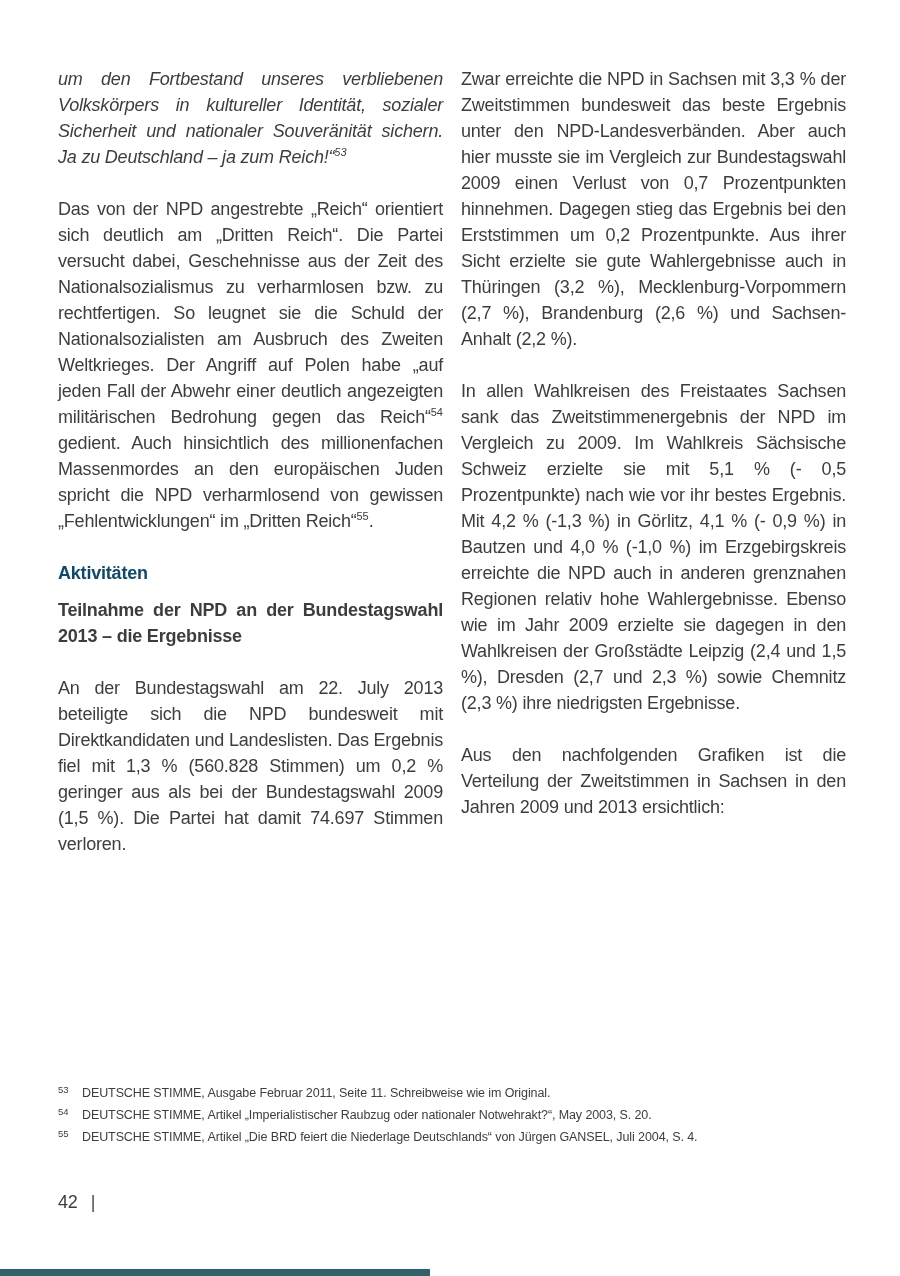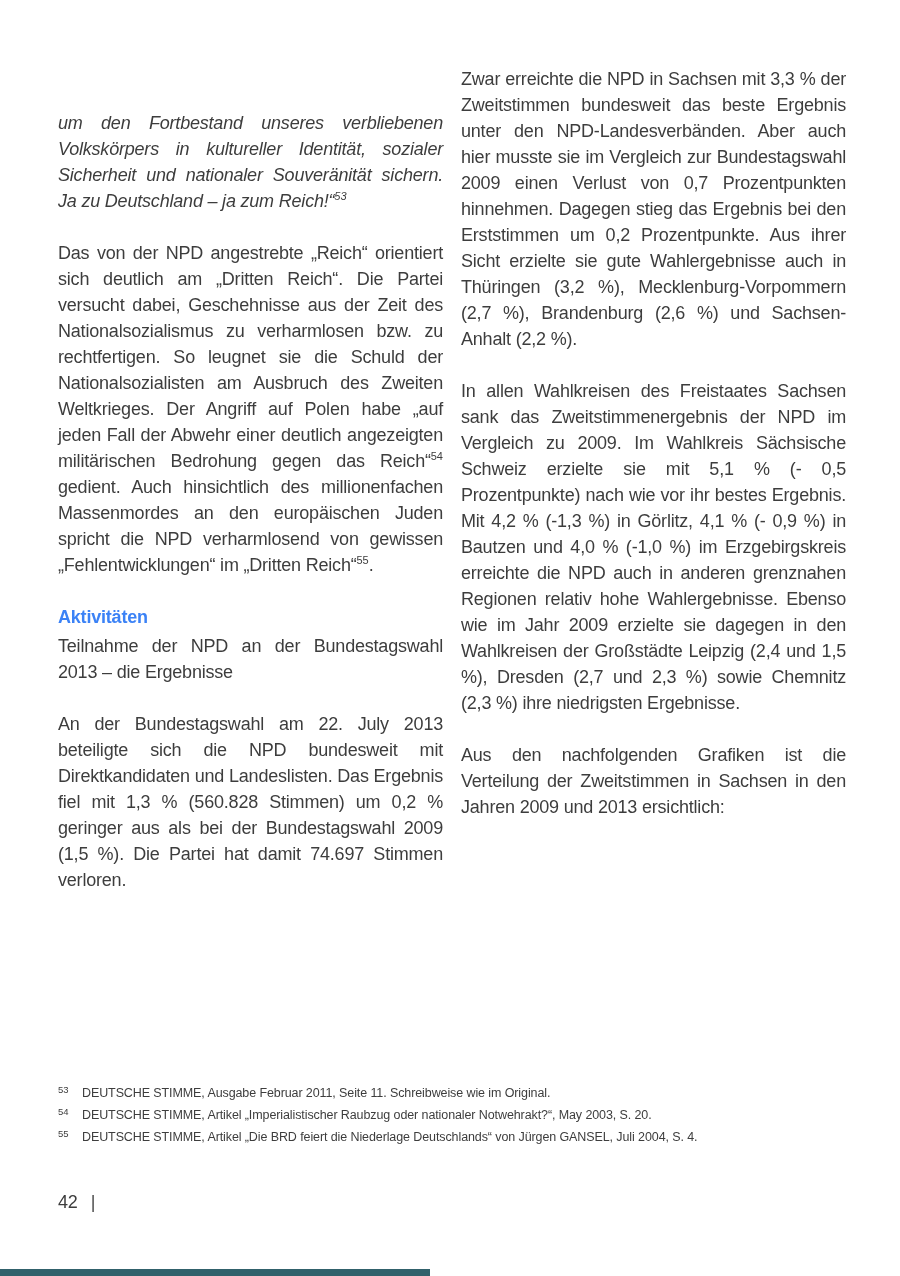--- a/index.html
+++ b/index.html
@@ -13,30 +13,30 @@
   .content {
     position:absolute; left:58px; top:66px; width:788px;
     display:grid; grid-template-columns:385px 385px; column-gap:18px;
   }
   .col { min-width:0; }
   p.body-para, p.quote {
     margin:0 0 26px 0;
     font-size:18px; line-height:26px;
     text-align:justify; letter-spacing:-0.2px;
   }
-  p.quote { font-style:italic;margin-top:44px; }
+  p.quote { font-style:italic; }
   sup.fn-mark {
     font-size:11px; line-height:0; vertical-align:super; letter-spacing:0;
   }
   h3.heading-green {
     margin:0; font-size:18px; line-height:26px; font-weight:bold;
     color:#17684f; letter-spacing:-0.2px;
   }
   h4.heading-bold {
-    margin:3px 0 26px 0; font-size:18px; line-height:26px; font-weight:normal;
+    margin:11px 0 26px 0; font-size:18px; line-height:26px; font-weight:bold;
     letter-spacing:-0.2px; text-align:justify;
   }
   .footnotes {
     position:absolute; left:58px; top:1082px; width:770px;
   }
   .footnote {
     display:flex; align-items:flex-start;
     font-size:12.5px; line-height:22px; letter-spacing:-0.1px;
   }
   .footnote .fn-ref {
@@ -56,21 +56,21 @@
     background:#31616b;
   }
 </style>
 </head>
 <body style="color: rgb(61, 61, 61);">
 
 <div class="content">
   <div class="col" id="left-col">
       <p class="quote">um den Fortbestand unseres verbliebenen Volkskörpers in kultureller Identität, sozialer Sicherheit und nationaler Souveränität sichern. Ja zu Deutschland – ja zum Reich!“<sup class="fn-mark">53</sup></p>
       <p class="body-para">Das von der NPD angestrebte „Reich“ orientiert sich deutlich am „Dritten Reich“. Die Partei versucht dabei, Geschehnisse aus der Zeit des Nationalsozialismus zu verharmlosen bzw. zu rechtfertigen. So leugnet sie die Schuld der Nationalsozialisten am Ausbruch des Zweiten Weltkrieges. Der Angriff auf Polen habe „auf jeden Fall der Abwehr einer deutlich angezeigten militärischen Bedrohung gegen das Reich“<sup class="fn-mark">54</sup> gedient. Auch hinsichtlich des millionenfachen Massenmordes an den europäischen Juden spricht die NPD verharmlosend von gewissen „Fehlentwicklungen“ im „Dritten Reich“<sup class="fn-mark">55</sup>.</p>
-      <h3 class="heading-green" style="color: #3b82f6;">Aktivitäten</h3>
+      <h3 class="heading-green" style="color: #0c4a6e;">Aktivitäten</h3>
       <h4 class="heading-bold">Teilnahme der NPD an der Bundestagswahl 2013 – die Ergebnisse</h4>
       <p class="body-para">An der Bundestagswahl am 22. July 2013 beteiligte sich die NPD bundesweit mit Direktkandidaten und Landeslisten. Das Ergebnis fiel mit 1,3 % (560.828 Stimmen) um 0,2 % geringer aus als bei der Bundestagswahl 2009 (1,5 %). Die Partei hat damit 74.697 Stimmen verloren.</p>
     </div>
   <div class="col" id="right-col">
       <p class="body-para">Zwar erreichte die NPD in Sachsen mit 3,3 % der Zweitstimmen bundesweit das beste Ergebnis unter den NPD-Landesverbänden. Aber auch hier musste sie im Vergleich zur Bundestagswahl 2009 einen Verlust von 0,7 Prozentpunkten hinnehmen. Dagegen stieg das Ergebnis bei den Erststimmen um 0,2 Prozentpunkte. Aus ihrer Sicht erzielte sie gute Wahlergebnisse auch in Thüringen (3,2 %), Mecklenburg-Vorpommern (2,7 %), Brandenburg (2,6 %) und Sachsen-Anhalt (2,2 %).</p>
       <p class="body-para">In allen Wahlkreisen des Freistaates Sachsen sank das Zweitstimmenergebnis der NPD im Vergleich zu 2009. Im Wahlkreis Sächsische Schweiz erzielte sie mit 5,1 % (- 0,5 Prozentpunkte) nach wie vor ihr bestes Ergebnis. Mit 4,2 % (-1,3 %) in Görlitz, 4,1 % (- 0,9 %) in Bautzen und 4,0 % (-1,0 %) im Erzgebirgskreis erreichte die NPD auch in anderen grenznahen Regionen relativ hohe Wahlergebnisse. Ebenso wie im Jahr 2009 erzielte sie dagegen in den Wahlkreisen der Großstädte Leipzig (2,4 und 1,5 %), Dresden (2,7 und 2,3 %) sowie Chemnitz (2,3 %) ihre niedrigsten Ergebnisse.</p>
       <p class="body-para">Aus den nachfolgenden Grafiken ist die Verteilung der Zweitstimmen in Sachsen in den Jahren 2009 und 2013 ersichtlich:</p>
     </div>
 </div>
 

